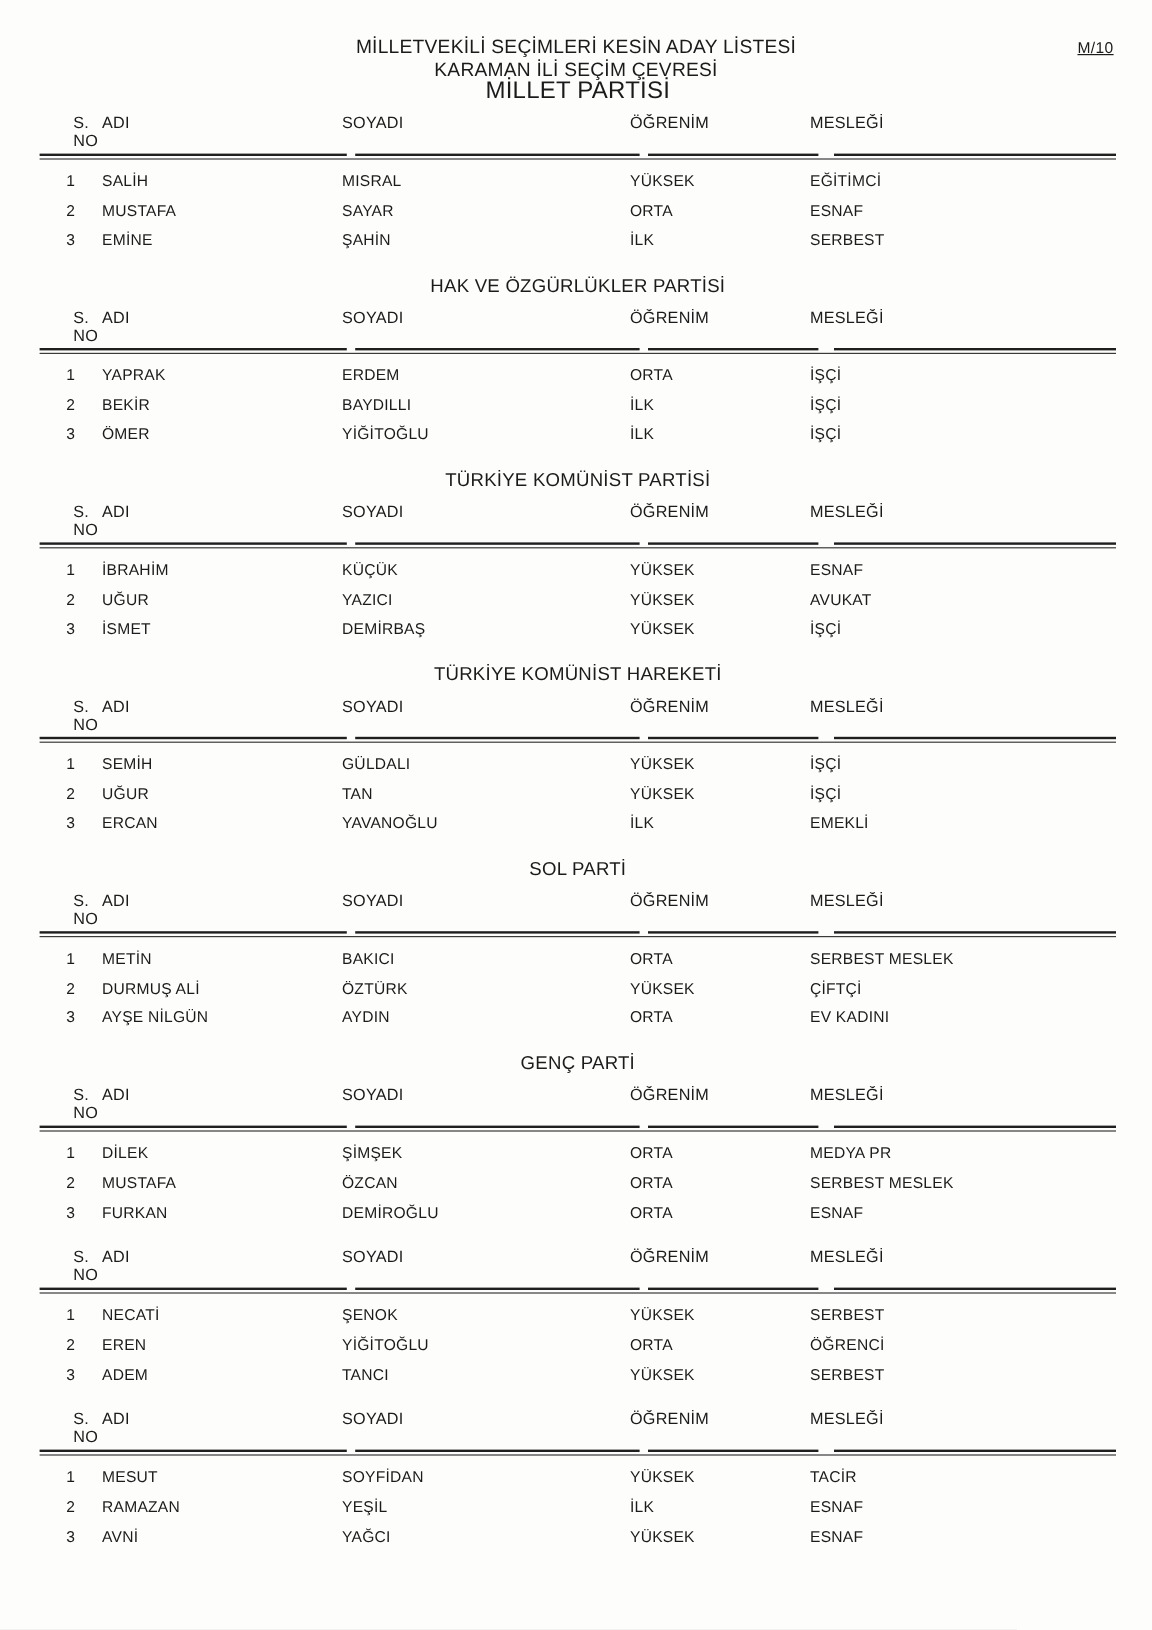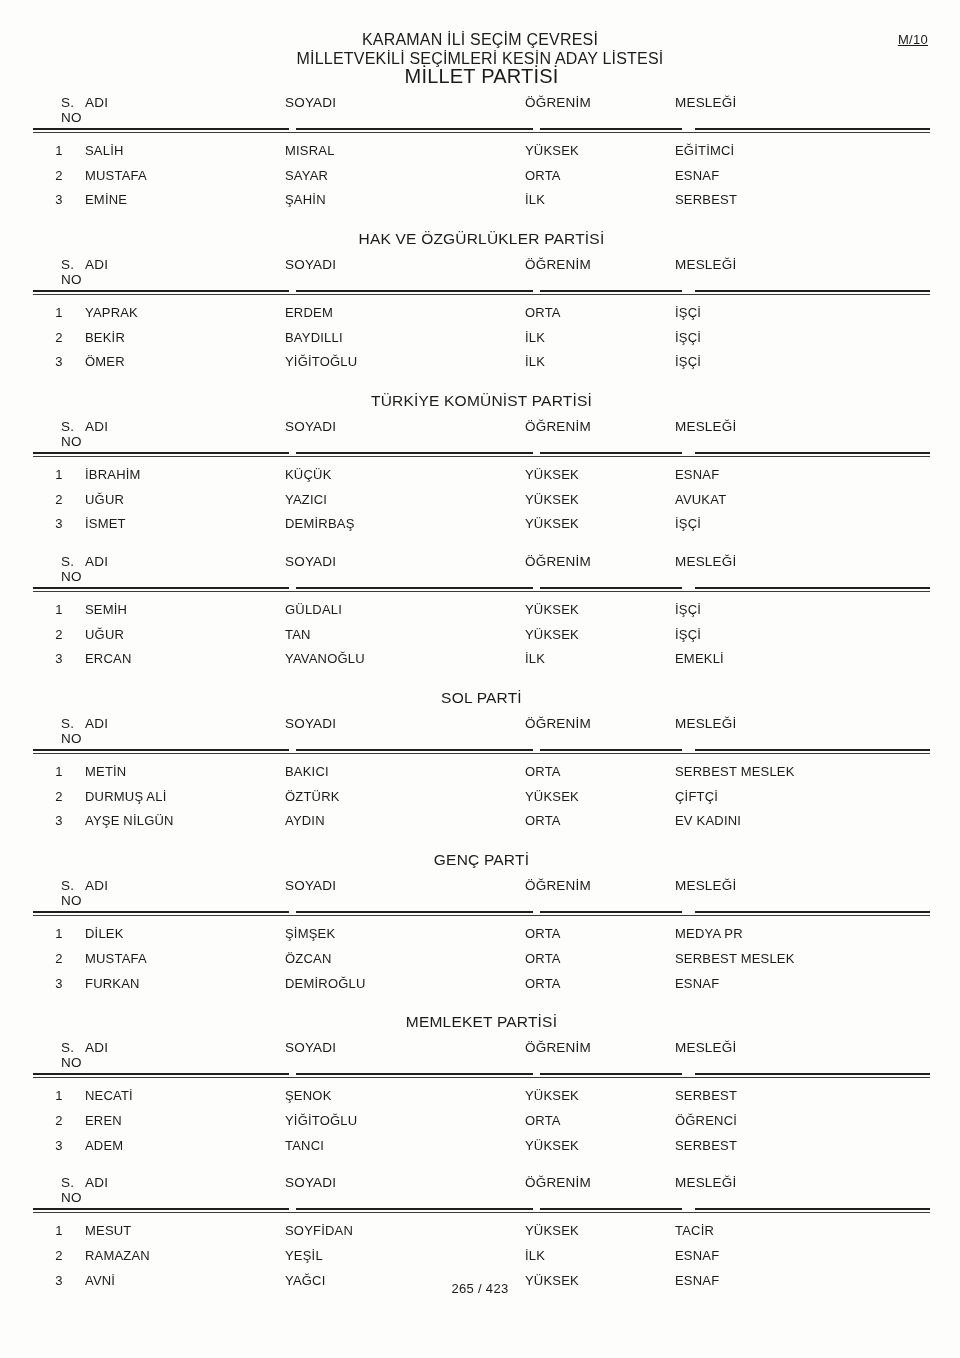--- a/index.html
+++ b/index.html
@@ -52,22 +52,22 @@
   }
 </style>
 </head>
 <body>
 
 <div class="page">
 
   <div class="doc-code">M/10</div>
 
   <div class="doc-header">
+    <div class="title-line">MİLLETVEKİLİ SEÇİMLERİ KESİN ADAY LİSTESİ</div>
     <div class="title-line">KARAMAN İLİ SEÇİM ÇEVRESİ</div>
-    <div class="title-line">MİLLETVEKİLİ SEÇİMLERİ KESİN ADAY LİSTESİ</div>
   </div>
 
   <div id="sections">
       <section class="party-section first">
     <h2 class="party-title">MİLLET PARTİSİ</h2>
     <div class="thead">
       <span class="c c1">S. NO</span>
       <span class="c c2">ADI</span>
       <span class="c c3">SOYADI</span>
       <span class="c c4">ÖĞRENİM</span>
@@ -184,20 +184,21 @@
           <div class="trow">
             <span class="c c1">3</span>
             <span class="c c2">İSMET</span>
             <span class="c c3">DEMİRBAŞ</span>
             <span class="c c4">YÜKSEK</span>
             <span class="c c5">İŞÇİ</span>
           </div>
         </div>
   </section>
       <section class="party-section">
+    <h2 class="party-title">TÜRKİYE KOMÜNİST HAREKETİ</h2>
     <div class="thead">
       <span class="c c1">S. NO</span>
       <span class="c c2">ADI</span>
       <span class="c c3">SOYADI</span>
       <span class="c c4">ÖĞRENİM</span>
       <span class="c c5">MESLEĞİ</span>
     </div>
     <div class="rules">
       <div class="rule">
         <i class="seg1"></i>
@@ -309,21 +310,20 @@
           <div class="trow">
             <span class="c c1">3</span>
             <span class="c c2">FURKAN</span>
             <span class="c c3">DEMİROĞLU</span>
             <span class="c c4">ORTA</span>
             <span class="c c5">ESNAF</span>
           </div>
         </div>
   </section>
       <section class="party-section">
-    <h2 class="party-title">MEMLEKET PARTİSİ</h2>
     <div class="thead">
       <span class="c c1">S. NO</span>
       <span class="c c2">ADI</span>
       <span class="c c3">SOYADI</span>
       <span class="c c4">ÖĞRENİM</span>
       <span class="c c5">MESLEĞİ</span>
     </div>
     <div class="rules">
       <div class="rule">
         <i class="seg1"></i>
@@ -393,16 +393,13 @@
             <span class="c c1">3</span>
             <span class="c c2">AVNİ</span>
             <span class="c c3">YAĞCI</span>
             <span class="c c4">YÜKSEK</span>
             <span class="c c5">ESNAF</span>
           </div>
         </div>
   </section>
     </div>
 
-  <div class="page-footer">
-    <span>265 / 423</span>
-  </div>
 </div>
 
 </body></html>

